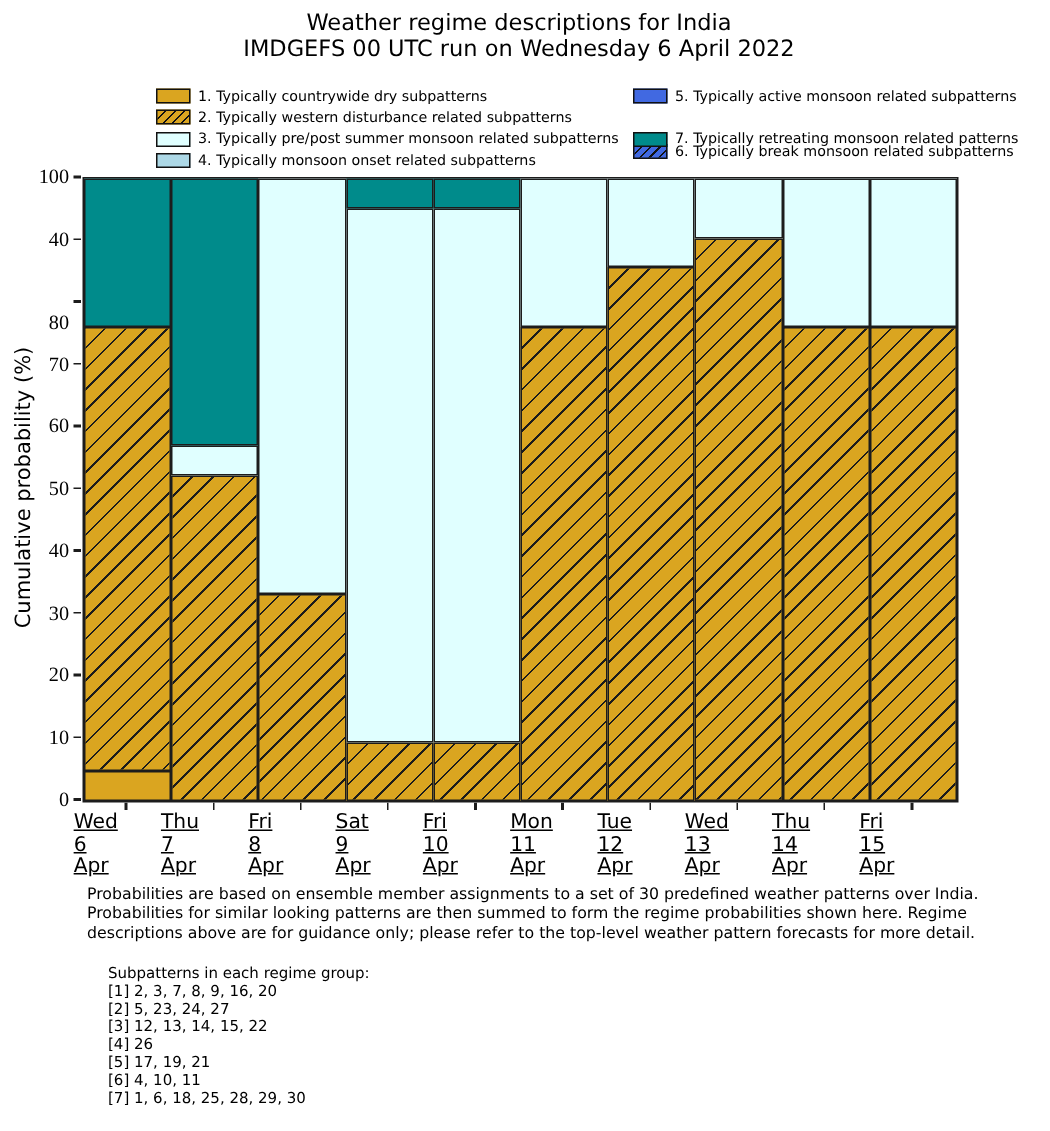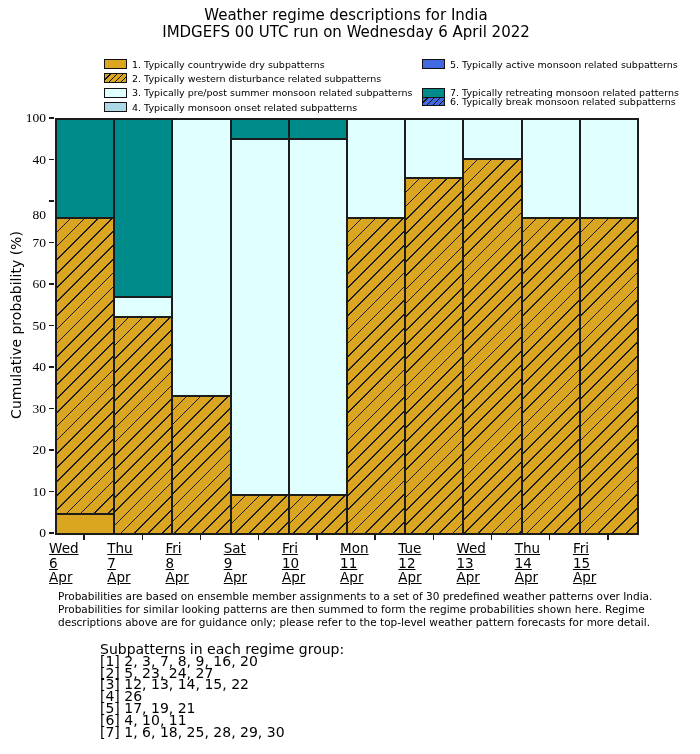--- a/index.html
+++ b/index.html
@@ -26,21 +26,21 @@
   .ytick-mark { position:absolute; width:5.5px; height:1.4px; background:#1c1c1c; }
   .ytick-label { position:absolute; width:40px; text-align:right; font-size:13.5px; line-height:14px;font-family:Liberation Serif, serif; }
   .xtick-mark { position:absolute; width:1.4px; height:5px; background:#1c1c1c; }
   .xtick-label { position:absolute; width:70px; font-size:13.5px; line-height:14.5px;text-decoration:underline; }
 
   #y-axis-label {
     position:absolute; left:-191px; top:317px; width:414px; height:16px;
     transform:rotate(-90deg); text-align:center; font-size:14px;
   }
   #footnote { position:absolute; left:58px; top:590px; width:600px; font-size:10.5px; line-height:13px; }
-  #subpatterns { position:absolute; left:72px; top:644px; width:400px; font-size:14px; line-height:11.8px;padding-left:28px; }
+  #subpatterns { position:absolute; left:44px; top:644px; width:400px; font-size:10px; line-height:11.8px;padding-left:28px; }
 </style>
 </head>
 <body>
 
 <div id="canvas">
 
   <div class="title-wrap">
     <div class="title-line">Weather regime descriptions for India</div>
     <div class="title-line">IMDGEFS 00 UTC run on Wednesday 6 April 2022</div>
   </div>

